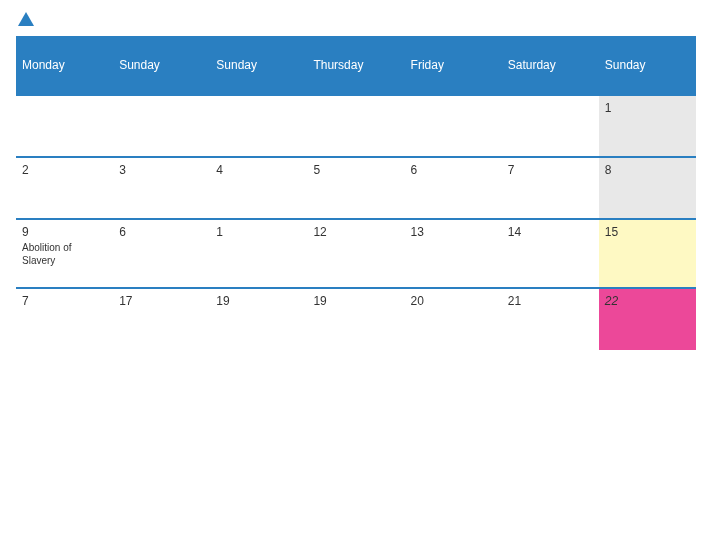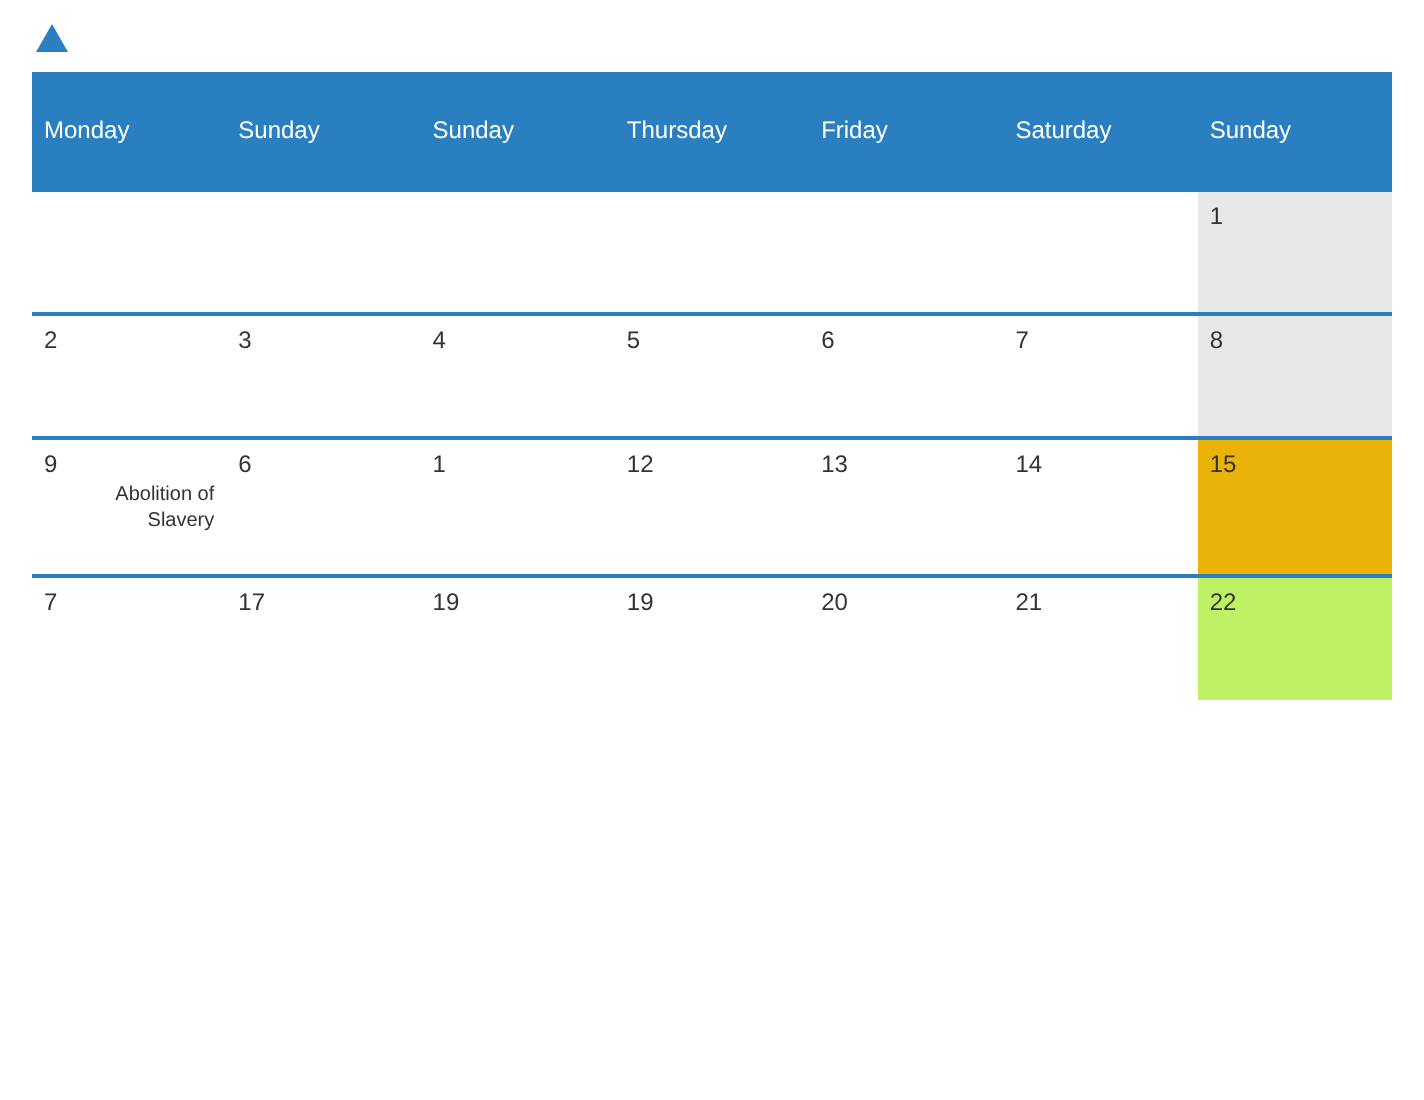--- a/index.html
+++ b/index.html
@@ -97,21 +97,20 @@
       font-size: 12px;
       color: #333;
       display: block;
     }
     .event-text {
       font-size: 10px;
       color: #333;
       display: block;
       margin-top: 2px;
       line-height: 1.3;
-      text-align: right;
     }
   </style>
 </head>
 <body>
 
 <div class="page">
   <div class="header">
     <div class="logo">
       <div class="logo-text">
         <span class="logo-general"></span>
@@ -183,21 +182,21 @@
           </td>
           <td>
             <span class="day-num">12</span>
           </td>
           <td>
             <span class="day-num">13</span>
           </td>
           <td>
             <span class="day-num">14</span>
           </td>
-          <td style="background: #eab308;">
+          <td style="background: #fef9c3;">
             <span class="day-num">15</span>
           </td>
         </tr>
         <tr>
           <td>
             <span class="day-num">7</span>
           </td>
           <td>
             <span class="day-num">17</span>
           </td>
@@ -206,19 +205,19 @@
           </td>
           <td>
             <span class="day-num">19</span>
           </td>
           <td>
             <span class="day-num">20</span>
           </td>
           <td>
             <span class="day-num">21</span>
           </td>
-          <td style="background: #bef264;">
+          <td style="background: #ec4899; font-style: italic;">
             <span class="day-num">22</span>
           </td>
         </tr>
       </tbody>
   </table>
 </div>
 
 </body></html>

